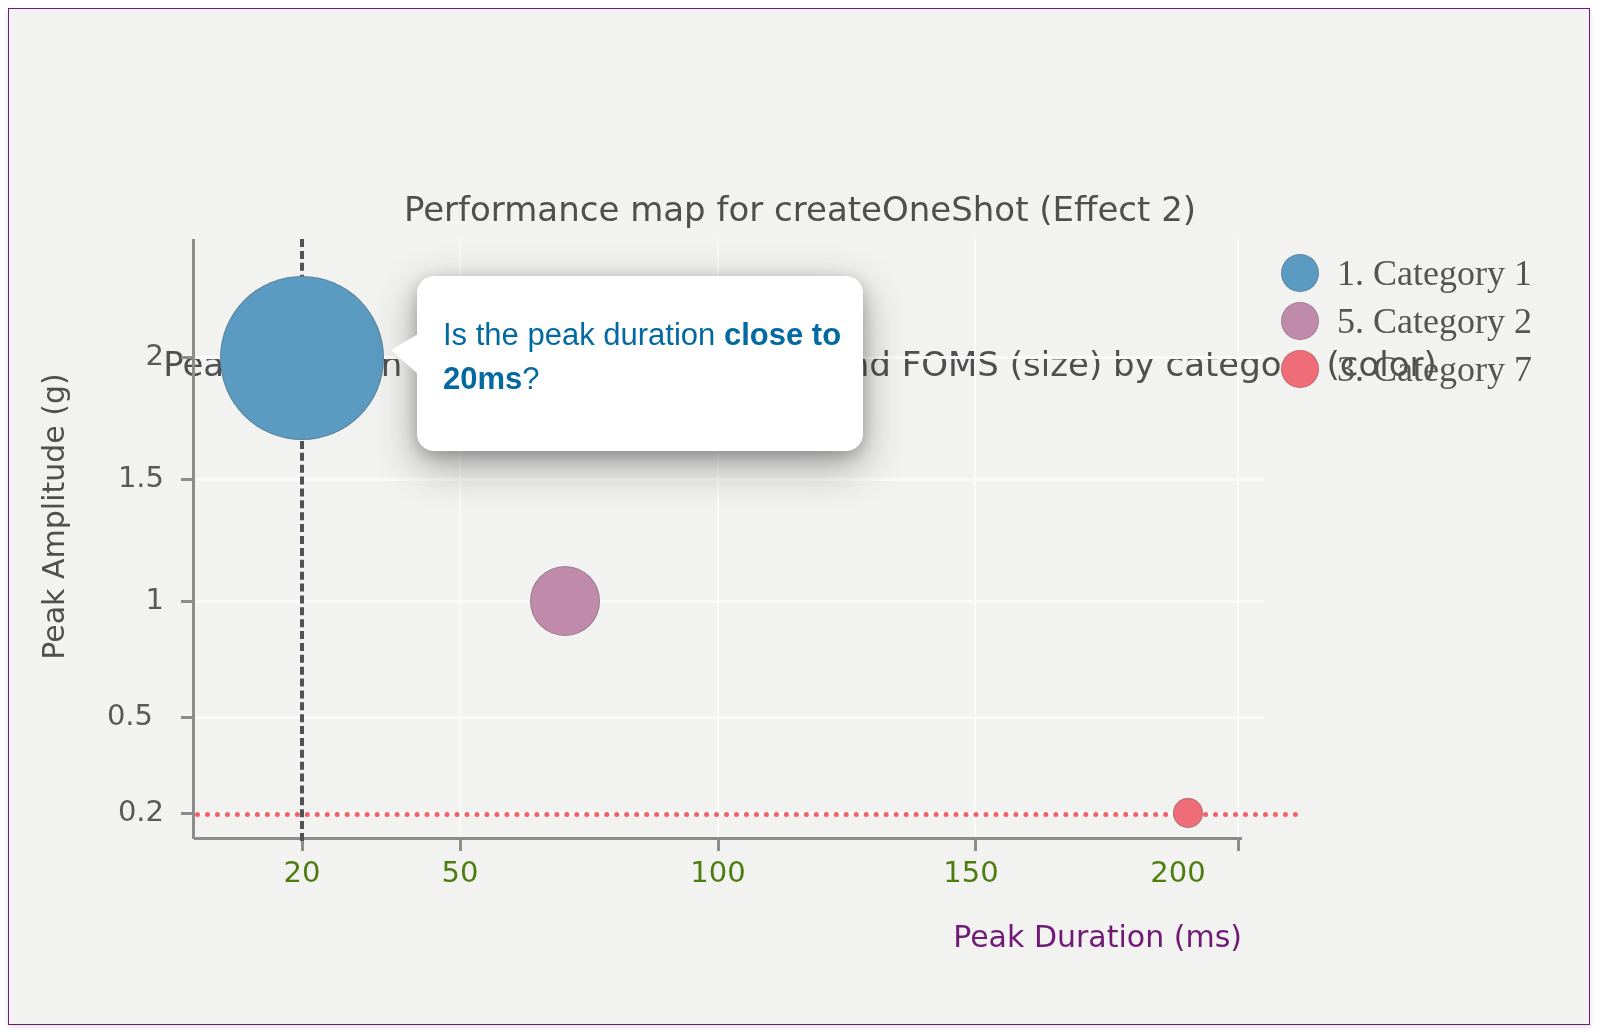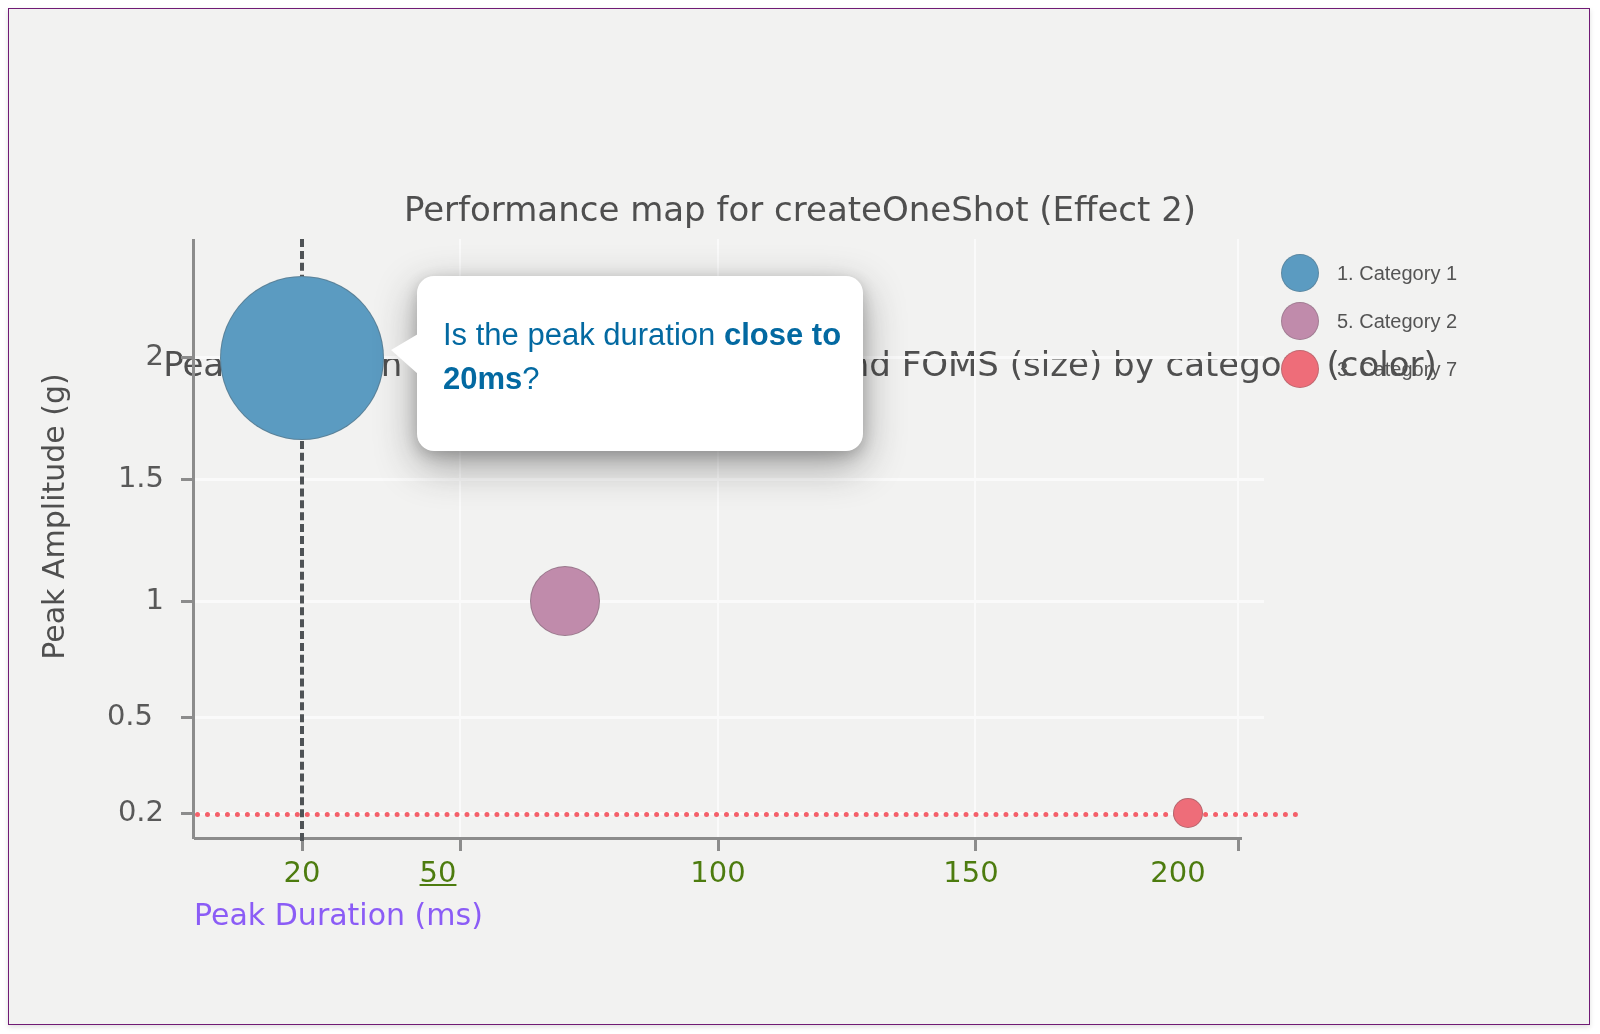--- a/index.html
+++ b/index.html
@@ -127,24 +127,24 @@
     width: 520px;
     text-align: center;
     transform: rotate(-90deg);
     color: #4f4f4f;
     font-size: 30px;
     font-family: "DejaVu Sans", sans-serif;
   }
   #x-axis-title {
     position: absolute;
     left: 185px;
-    top: 888px;
+    top: 910px;
     width: 1048px;
-    text-align: left;
-    color: #8b5cf6;
+    text-align: right;
+    color: #701a75;
     font-size: 30px;
     font-family: "DejaVu Sans", sans-serif;
   }
 
   
   #vline-20 {
     position: absolute;
     left: 291px;
     top: 230px;
     width: 0;
@@ -184,22 +184,22 @@
     width: 38px;
     height: 38px;
     border-radius: 50%;
     border: 1px solid rgba(90,90,90,0.3);
     box-sizing: border-box;
     flex: none;
   }
   .legend-label {
     margin-left: 18px;
     color: #545454;
-    font-size: 20px;
-    font-family: Liberation Sans, sans-serif;
+    font-size: 36px;
+    font-family: Liberation Serif, serif;
     white-space: nowrap;
   }
 
   
   #callout {
     position: absolute;
     left: 408px;
     top: 267px;
     width: 446px;
     height: 175px;
@@ -269,21 +269,21 @@
   <div class="ytick-mark" style="top:707px;"></div>
   <div class="ytick-label" style="left:34px; top:689px;">0.5</div>
 
   <div class="ytick-mark" style="top:803px;"></div>
   <div class="ytick-label" style="left:45px; top:785px;">0.2</div>
 
   <div class="xtick-mark" style="left:292px;"></div>
   <div class="xtick-label" style="left:233px;">20</div>
 
   <div class="xtick-mark" style="left:450px;"></div>
-  <div class="xtick-label" style="left:369px;text-decoration:underline;">50</div>
+  <div class="xtick-label" style="left:391px;">50</div>
 
   <div class="xtick-mark" style="left:708px;"></div>
   <div class="xtick-label" style="left:649px;">100</div>
 
   <div class="xtick-mark" style="left:965px;"></div>
   <div class="xtick-label" style="left:902px;">150</div>
 
   <div class="xtick-mark" style="left:1228px;"></div>
   <div class="xtick-label" style="left:1109px;">200</div>
 

